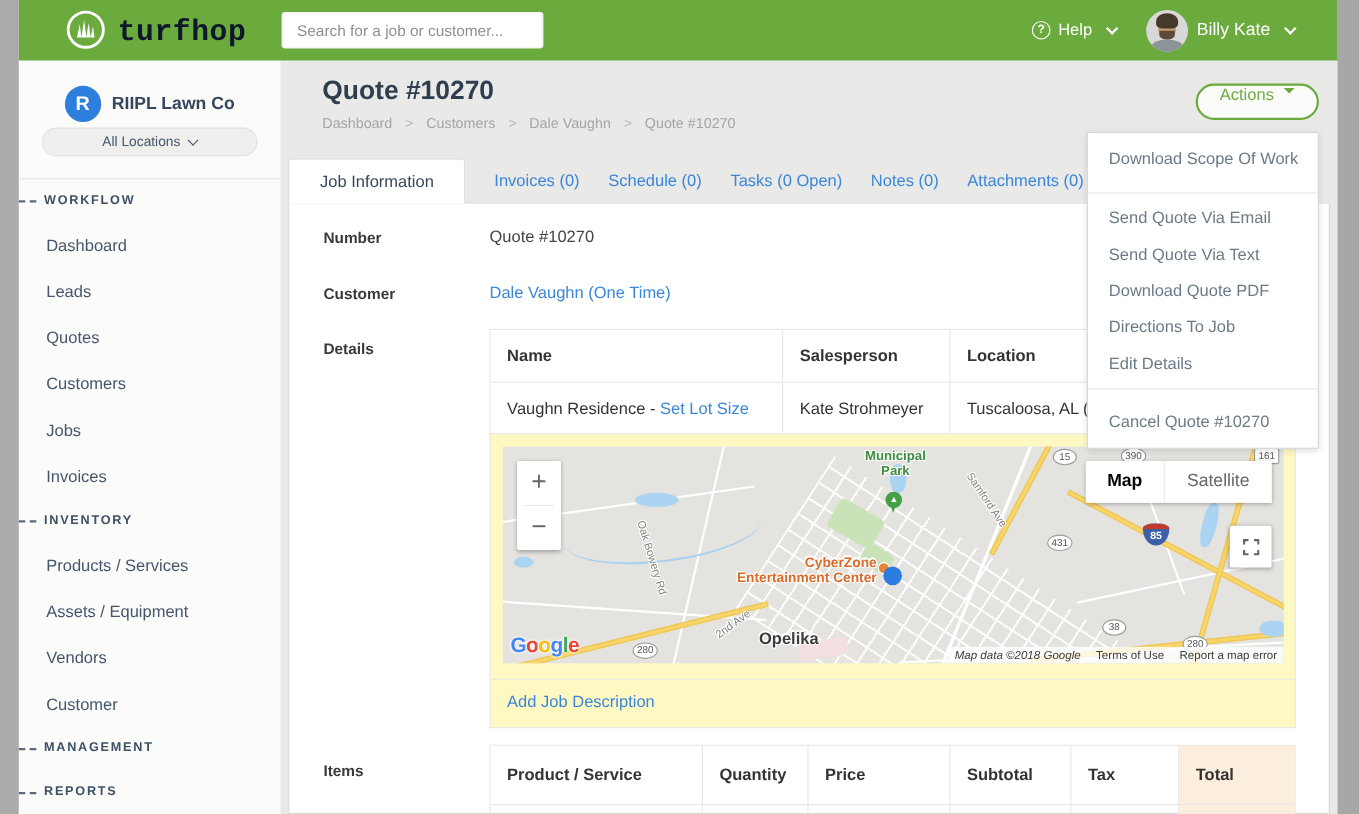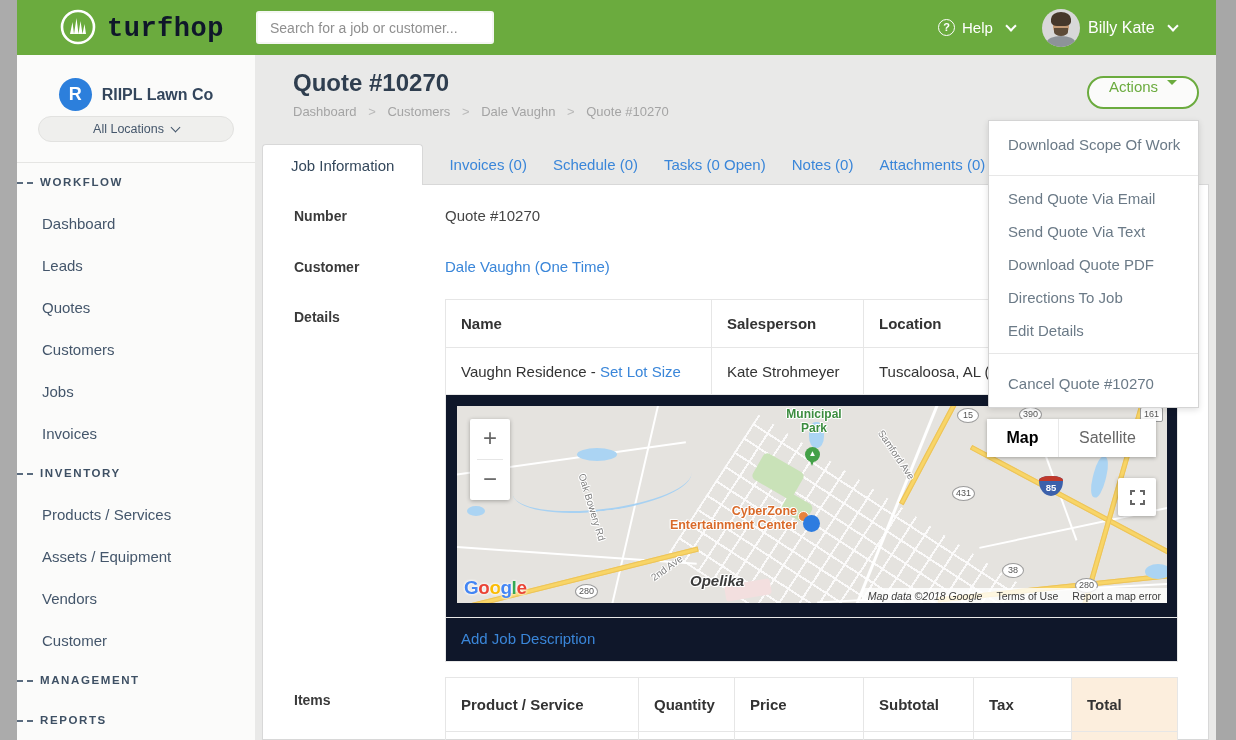--- a/index.html
+++ b/index.html
@@ -73,21 +73,21 @@
   
   .dtable { position:absolute; left:182px; top:114px; width:733px; border:1px solid #e6e6e6; }
   .dtable .hrow { display:flex; height:48px; border-bottom:1px solid #e6e6e6; }
   .dtable .drow { display:flex; height:46px; }
   .dcell { display:flex; align-items:center; padding:0 15px; font-size:15px; border-right:1px solid #e6e6e6; }
   .dcell:last-child { border-right:none; }
   .dcell.hd { font-weight:bold; color:#333; }
   .c-name { width:266px; } .c-sales { width:152px; } .c-loc { width:313px; }
 
   
-  .map-box { position:absolute; left:182px; top:209px; width:733px; height:268px; border:1px solid #e8e8e8; background:#0f172a; }
+  .map-box { position:absolute; left:182px; top:209px; width:733px; height:268px; border:1px solid #e8e8e8; background:#fef9c3; }
   .map { position:absolute; left:11px; top:11px; width:710px; height:197px; background:#e5e3df; overflow:hidden; }
   .map-grid { position:absolute; left:230px; top:85px; width:330px; height:165px; transform:rotate(33deg); opacity:.85;
     background:repeating-linear-gradient(0deg,#fff 0 2px,transparent 2px 17px),
                repeating-linear-gradient(90deg,#fff 0 2px,transparent 2px 17px); }
   .road { position:absolute; background:#fff; }
   .hwy { position:absolute; background:#f8d567; border:1px solid #ecc35a; }
   .water { position:absolute; background:#abd4f3; }
   .creek { position:absolute; left:55px; top:50px; width:180px; height:55px; border-bottom:2px solid #a7d1f2;
     border-radius:50%; transform:rotate(-7deg); }
   .park-patch { position:absolute; background:#c9e2b8; border-radius:5px; }
@@ -98,21 +98,21 @@
   .tree-pin { position:absolute; left:348px; top:41px; width:15px; height:15px; background:#43a047; border-radius:50%;
     color:#fff; font-size:8px; line-height:14px; text-align:center; }
   .tree-pin::after { content:""; position:absolute; left:5px; top:14px; border-left:2.5px solid transparent;
     border-right:2.5px solid transparent; border-top:5px solid #43a047; }
   .lbl-road { position:absolute; font-size:10px; color:#818181; white-space:nowrap; }
   .lbl-poi { position:absolute; left:208px; top:98px; width:132px; text-align:right; font-size:12.5px; font-weight:bold;
     color:#d96a2a; line-height:14px; }
   .poi-dot { position:absolute; left:341px; top:105px; width:11px; height:11px; background:#e8833c; border:1.5px solid #fff;
     border-radius:50%; }
   .blue-marker { position:absolute; left:346px; top:109px; width:17px; height:17px; background:#2d7ce0; border-radius:50%; }
-  .lbl-city { position:absolute; left:233px; top:166px; font-size:15px; font-weight:bold; color:#3c3c3c;font-style:italic; }
+  .lbl-city { position:absolute; left:233px; top:166px; font-size:15px; font-weight:bold; color:#3c3c3c; }
   .shield { position:absolute; min-width:22px; height:15px; background:#fff; border:1px solid #9b9b9b; border-radius:50%;
     font-size:9px; color:#555; line-height:13px; text-align:center; padding:0 3px; }
   .shield.rect { border-radius:2px; }
   .i85 { position:absolute; width:24px; height:20px; background:#3c61ab; border-radius:45% 45% 50% 50%/ 20% 20% 75% 75%;
     color:#fff; font-size:9.5px; font-weight:bold; text-align:center; line-height:23px; overflow:hidden; }
   .i85::before { content:""; position:absolute; left:0; top:0; width:100%; height:5px; background:#c0392b; }
   .zoom-ctl { position:absolute; left:13px; top:13px; width:40px; height:81px; background:#fff; border-radius:2px;
     box-shadow:0 1px 4px rgba(0,0,0,.3); }
   .zoom-btn { width:40px; height:40px; font-size:24px; color:#666; text-align:center; line-height:38px; cursor:pointer; }
   .zoom-sep { width:26px; margin:0 auto; border-top:1px solid #e6e6e6; }

